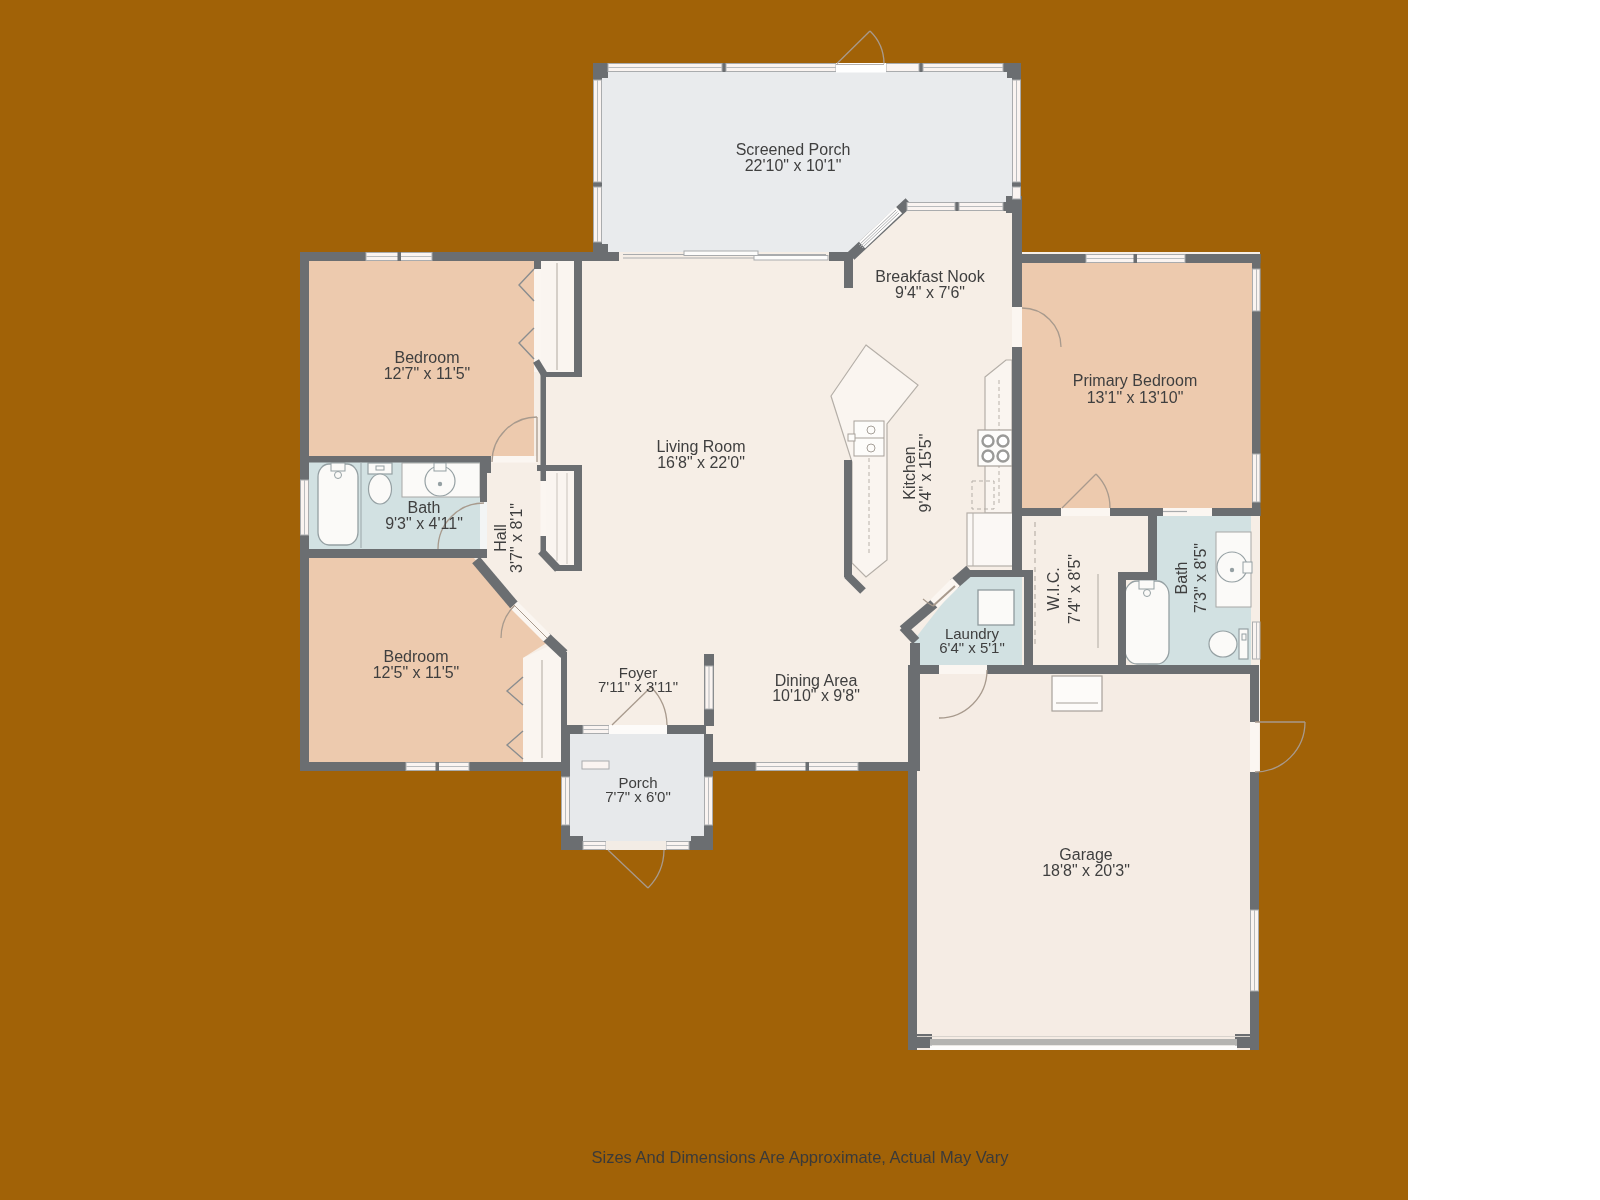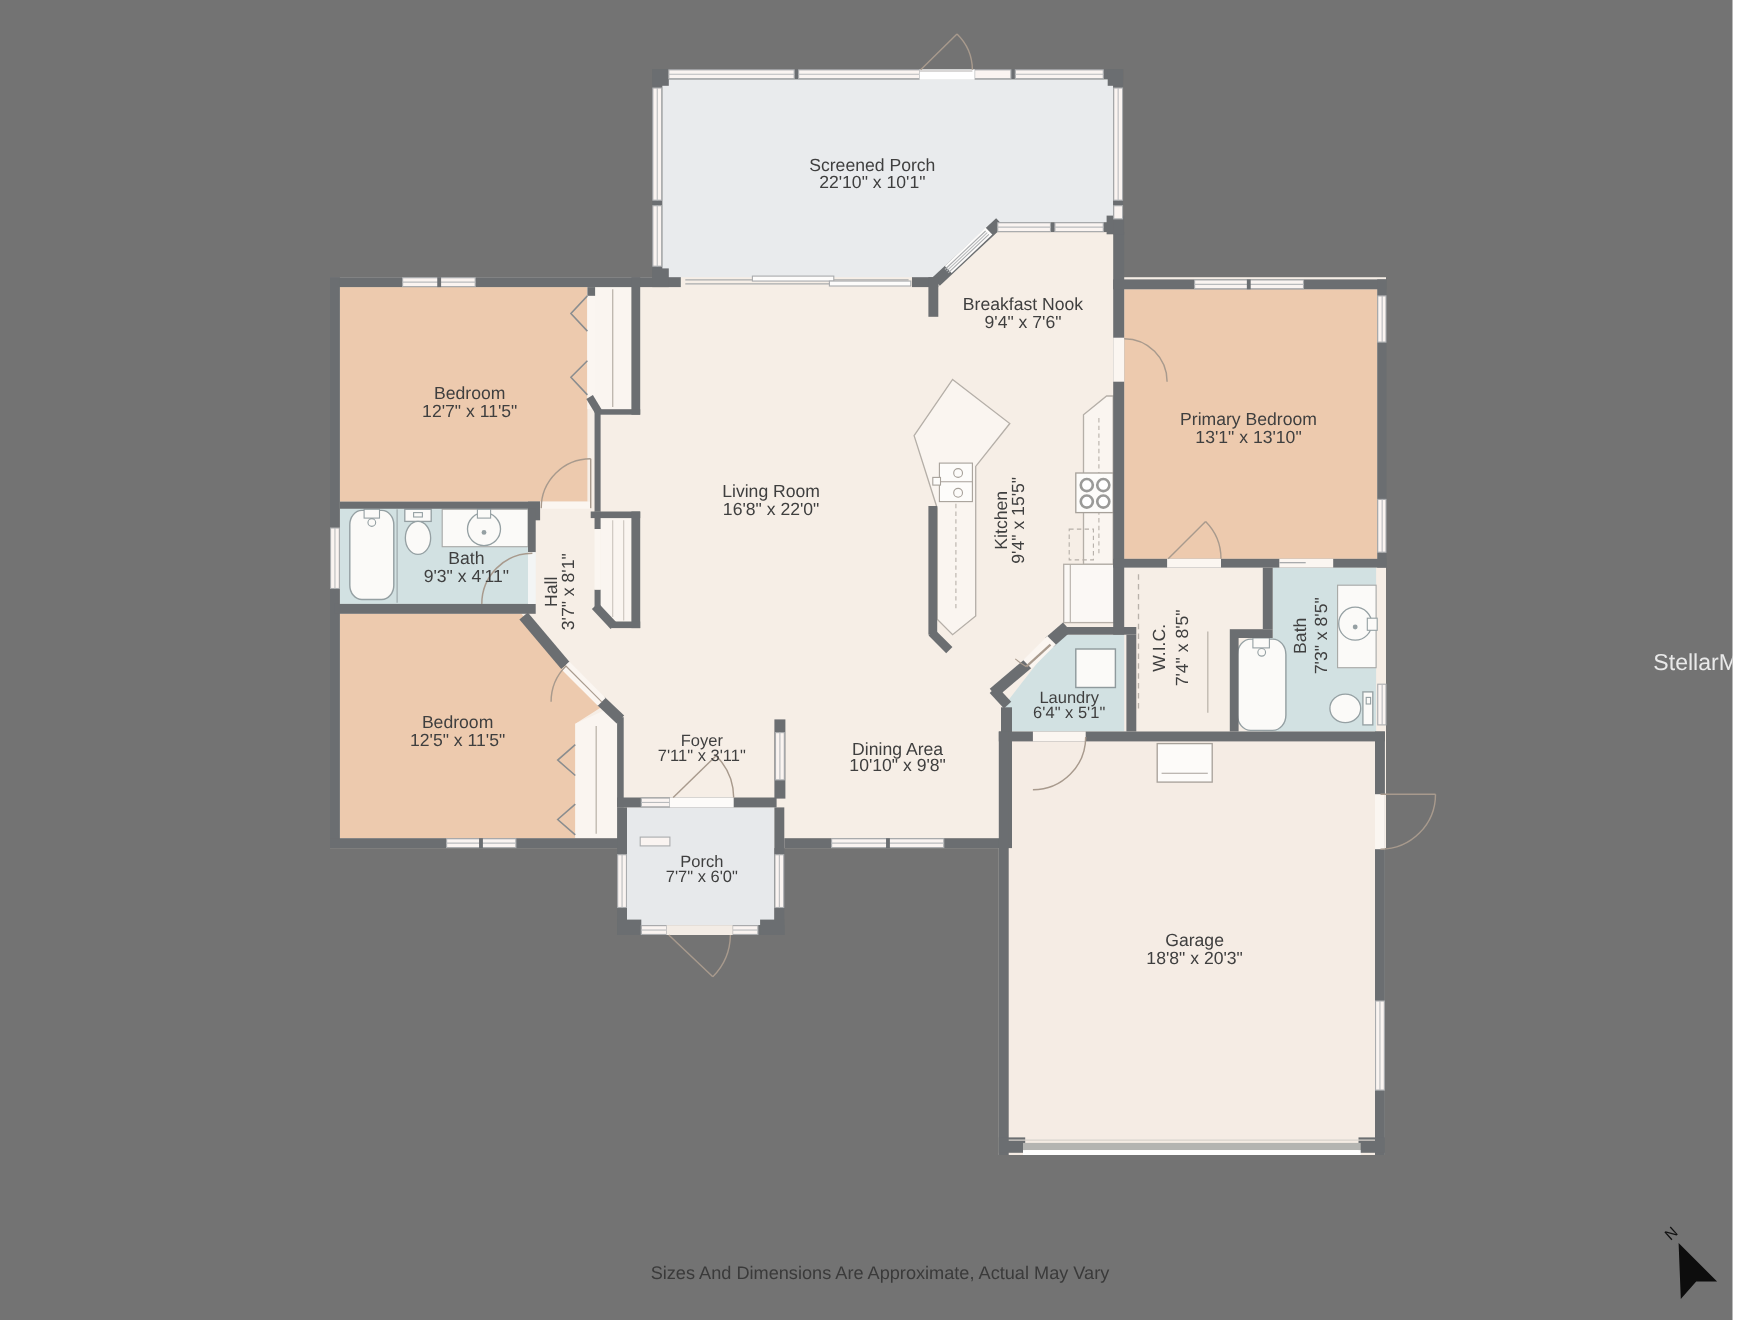--- a/index.html
+++ b/index.html
@@ -1,16 +1,16 @@
 <!DOCTYPE html>
 <html><head>
 <meta charset="utf-8">
 <style>
   html,body{margin:0;padding:0;background:#ffffff;}
-  .page{width:1575px;height:1200px;position:relative;overflow:hidden;background:#737373;}
+  .page{width:1408px;height:1200px;position:relative;overflow:hidden;background:#a16207;}
   svg{display:block;}
   text{font-family:"Liberation Sans", sans-serif;}
 </style>
 </head>
 <body>
 <div class="page">
 <svg width="1600" height="1200" viewBox="0 0 1600 1200">
 
 <g>
   <rect x="300" y="252" width="960" height="519" fill="#f6eee6"></rect>

